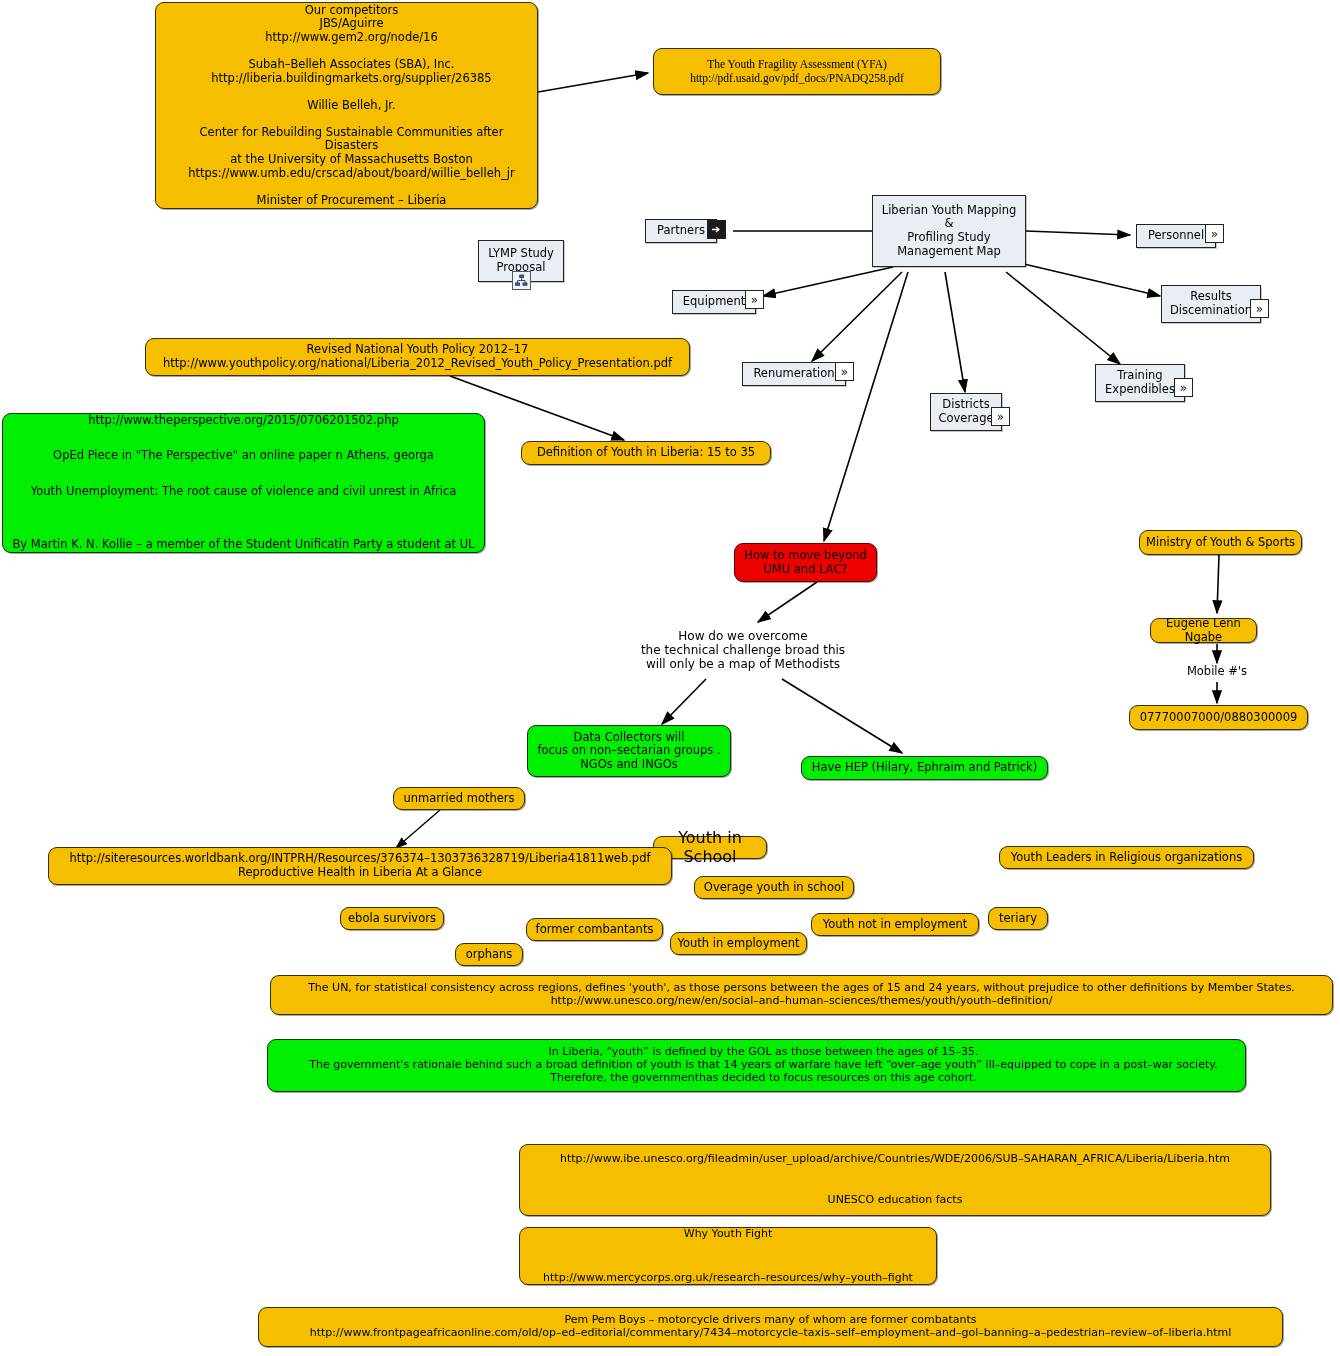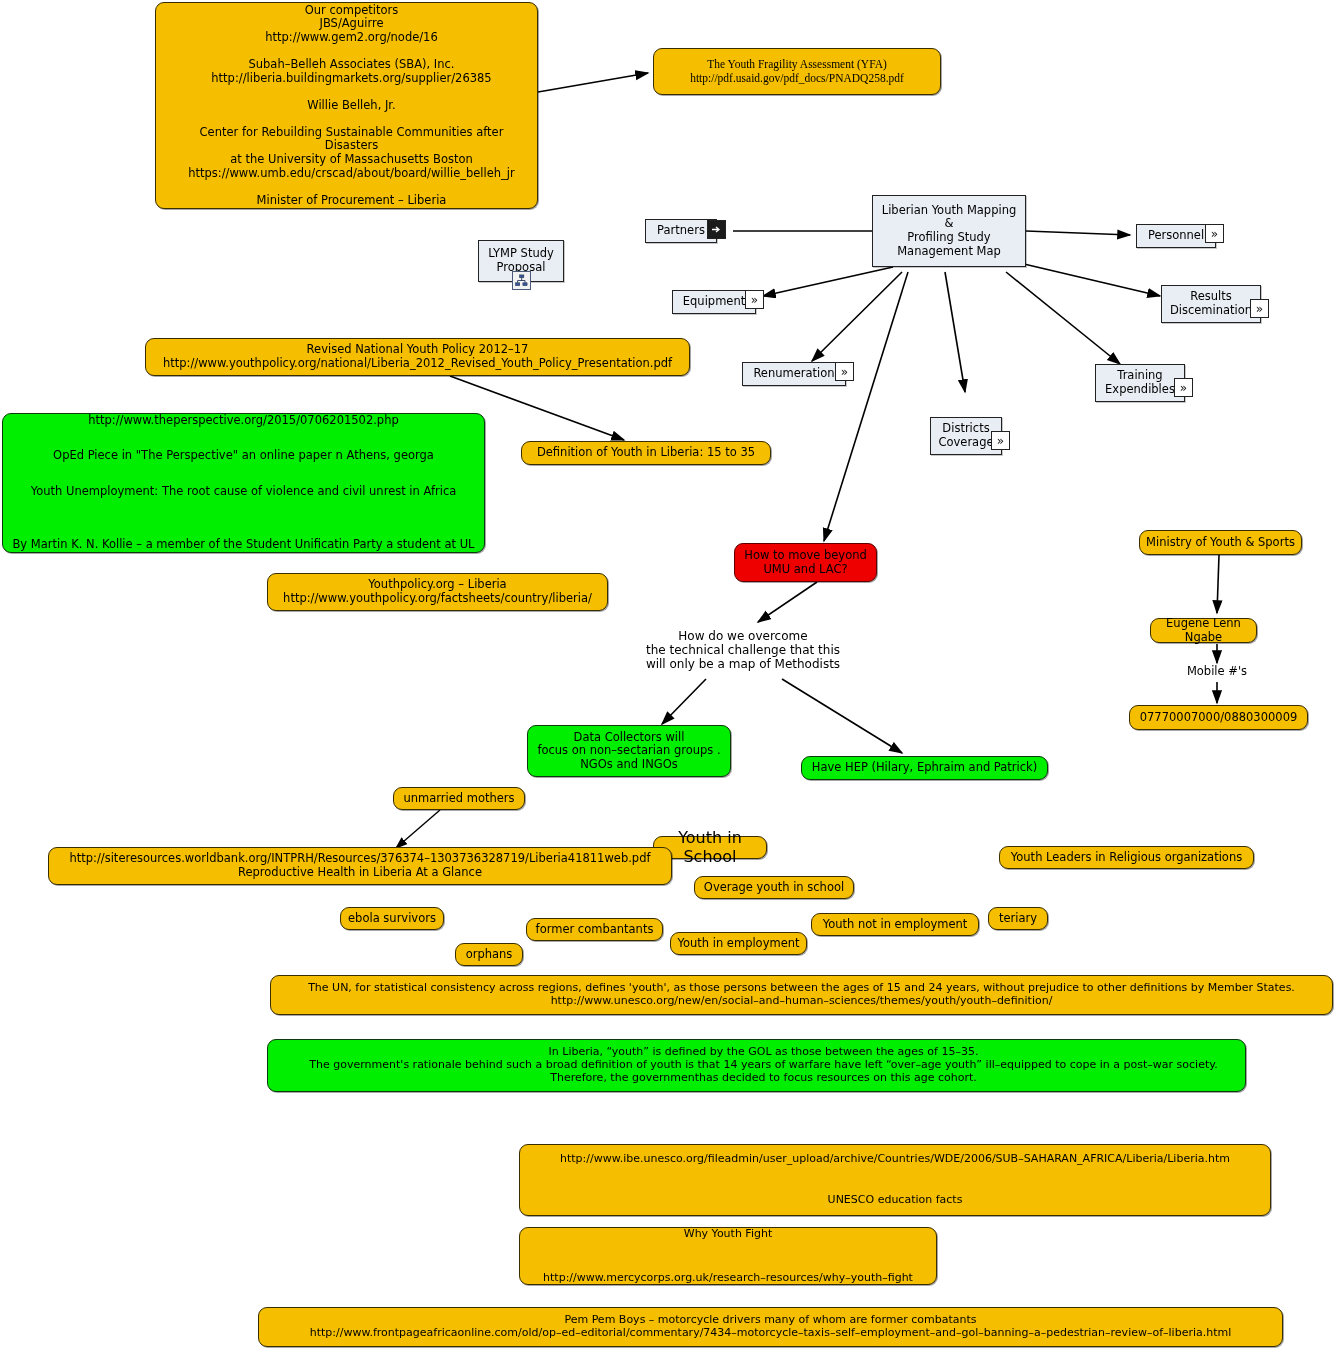--- a/index.html
+++ b/index.html
@@ -206,21 +206,21 @@
     <span class="txt">Results
 Discemination</span>
     <span class="badge chev">»</span>
   </div>
 
   <div class="node blue" style="left:742px; top:362px; width:104px; height:24px; font-size:11.5px;">
     <span class="txt">Renumeration</span>
     <span class="badge chev">»</span>
   </div>
 
-  <div class="node blue" style="left:930px; top:393px; width:72px; height:38px; font-size:11.5px;margin-top:24px;">
+  <div class="node blue" style="left:930px; top:393px; width:72px; height:38px; font-size:11.5px;">
     <span class="txt">Districts
 Coverage</span>
     <span class="badge chev">»</span>
   </div>
 
   <div class="node blue" style="left:1095px; top:364px; width:90px; height:38px; font-size:11.5px;">
     <span class="txt">Training
 Expendibles</span>
     <span class="badge chev">»</span>
   </div>
@@ -251,33 +251,29 @@
     <span class="txt">http://www.theperspective.org/2015/0706201502.php
 
 OpEd Piece in "The Perspective" an online paper n Athens, georga
 
 Youth Unemployment: The root cause of violence and civil unrest in Africa
 
 
 By Martin K. N. Kollie – a member of the Student Unificatin Party a student at UL</span>
   </div>
 
-  <div class="node yellow" style="left:267px; top:573px; width:341px; height:38px; font-size:11.5px;">
-    <span class="txt">Youthpolicy.org     – Liberia
-http://www.youthpolicy.org/factsheets/country/liberia/</span>
-  </div>
 
   <div class="node red" style="left:734px; top:543px; width:143px; height:39px; font-size:11.5px;">
     <span class="txt">How to move beyond
 UMU and LAC?</span>
   </div>
 
   <div class="node plain" style="left:608px; top:622px; width:270px; height:56px; font-size:12px;">
     <span class="txt">How do we overcome
-the technical challenge that this
+the technical challenge broad this
 will only be a map of Methodists</span>
   </div>
 
   <div class="node green" style="left:527px; top:725px; width:204px; height:52px; font-size:11.5px;">
     <span class="txt">Data Collectors will
 focus on non–sectarian groups .
 NGOs and INGOs</span>
   </div>
 
   <div class="node green" style="left:801px; top:756px; width:247px; height:24px; font-size:11.5px;">

